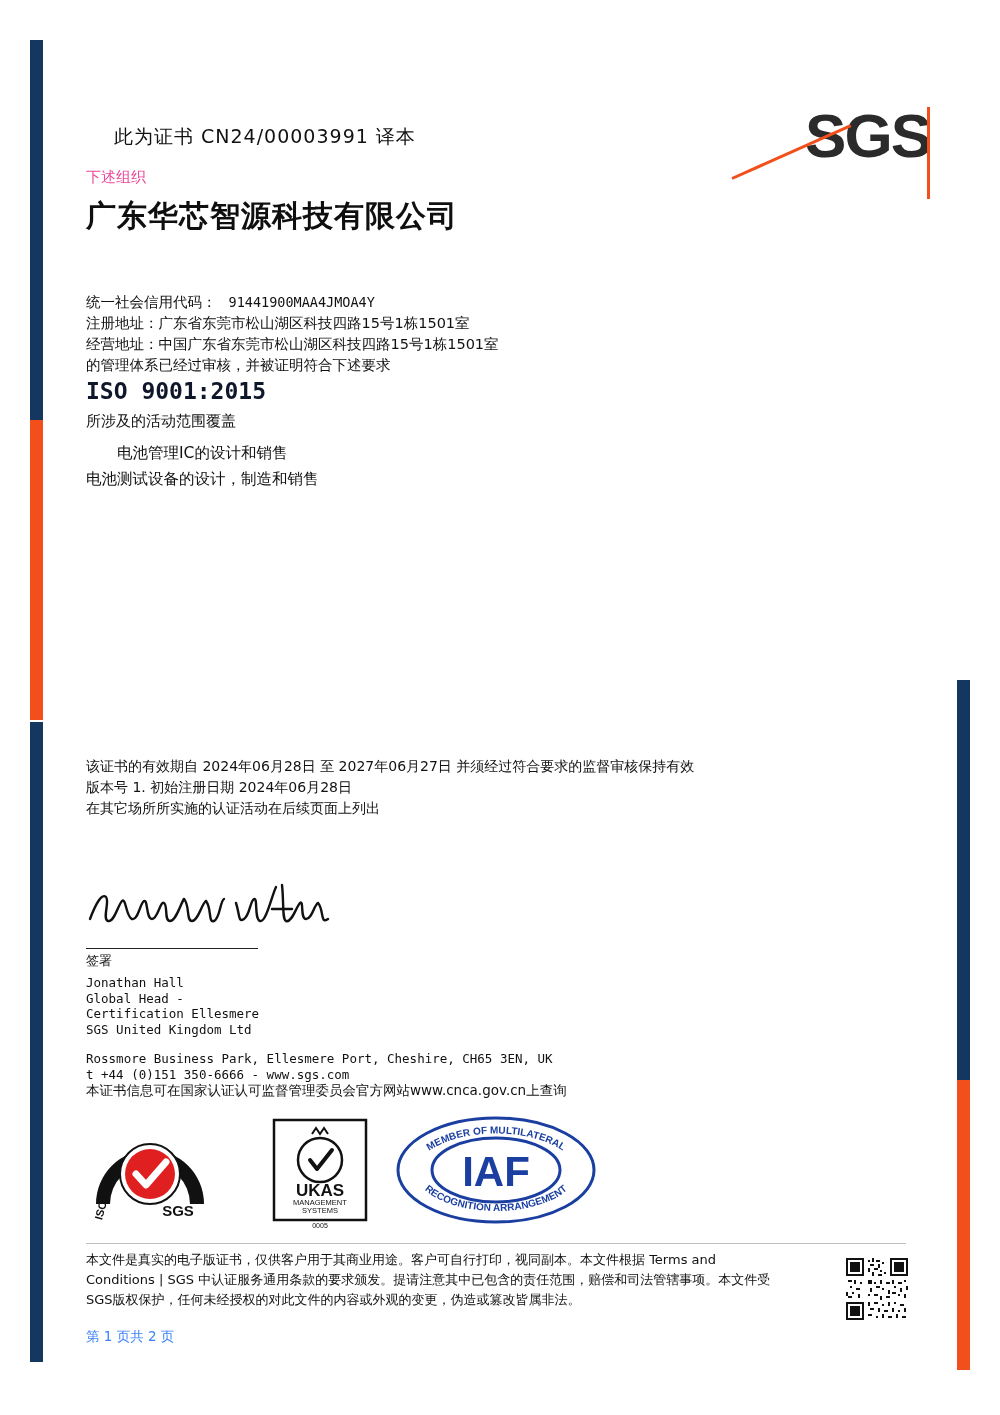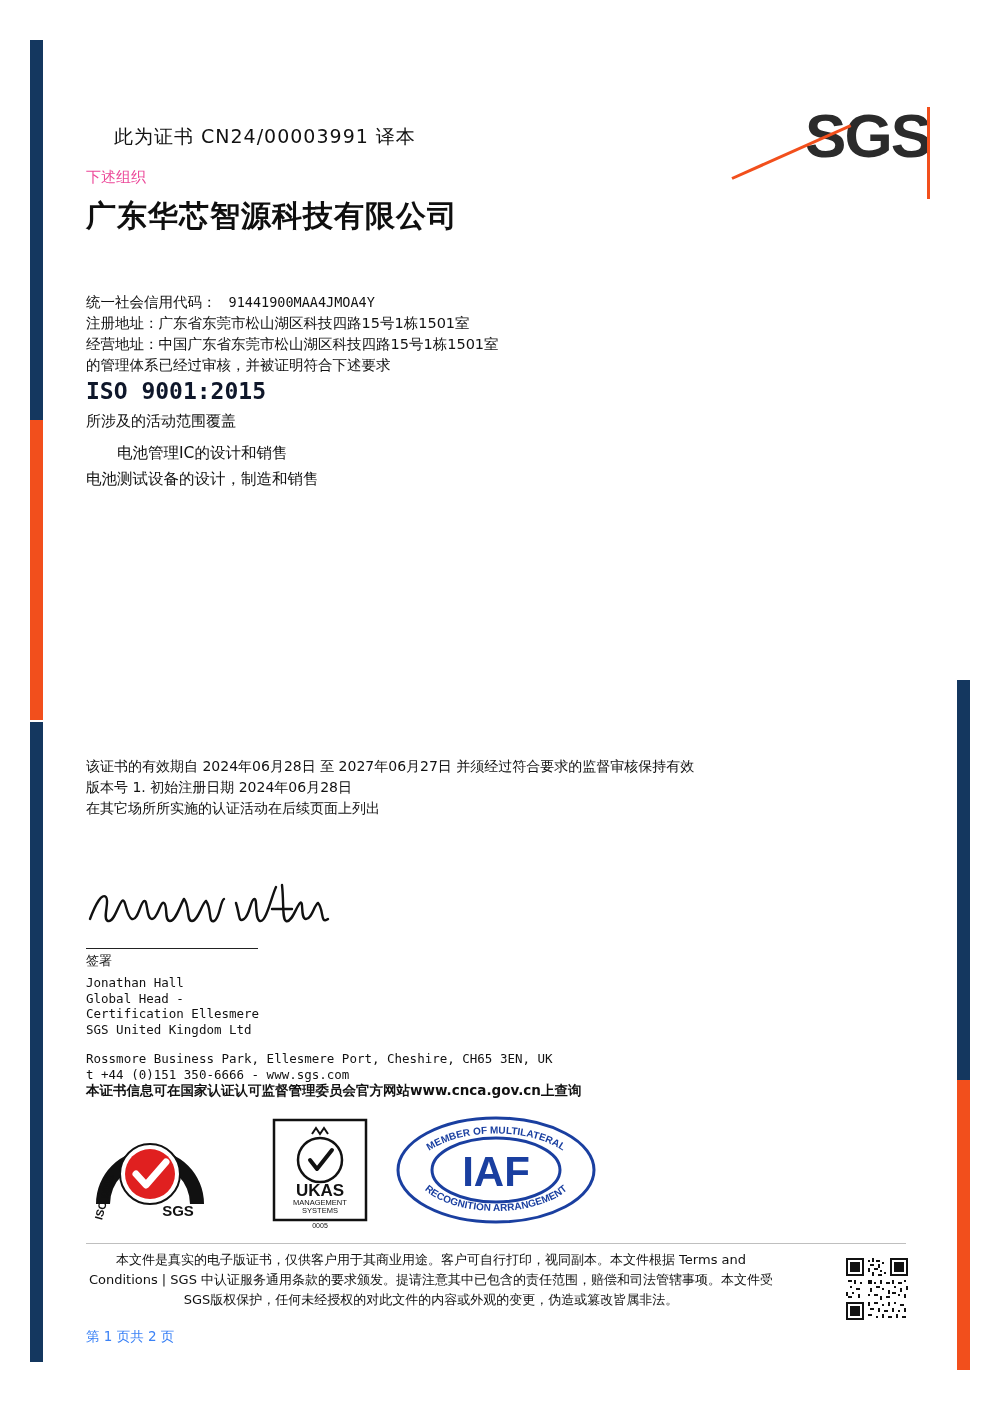--- a/index.html
+++ b/index.html
@@ -216,41 +216,39 @@
     font-size: 12.5px;
     line-height: 16px;
     color: #111;
     margin-top: 12px;
   }
   .cnca-line {
     position: absolute;
     top: 1082px;
     font-size: 13.5px;
     color: #111;
-    font-weight: bold;
   }
 
   
   .marks {
     position: absolute;
     top: 1112px;
     left: 0;
     width: 620px;
     height: 120px;
   }
 
   
   .footer-text {
     position: absolute;
     top: 1250px;
     width: 690px;
     font-size: 13px;
     line-height: 20px;
     color: #111;
-    text-align: center;
   }
   .footer-rule {
     position: absolute;
     top: 1243px;
     left: 0;
     width: 820px;
     height: 1px;
     background: #bfbfbf;
   }
   .page-num {

